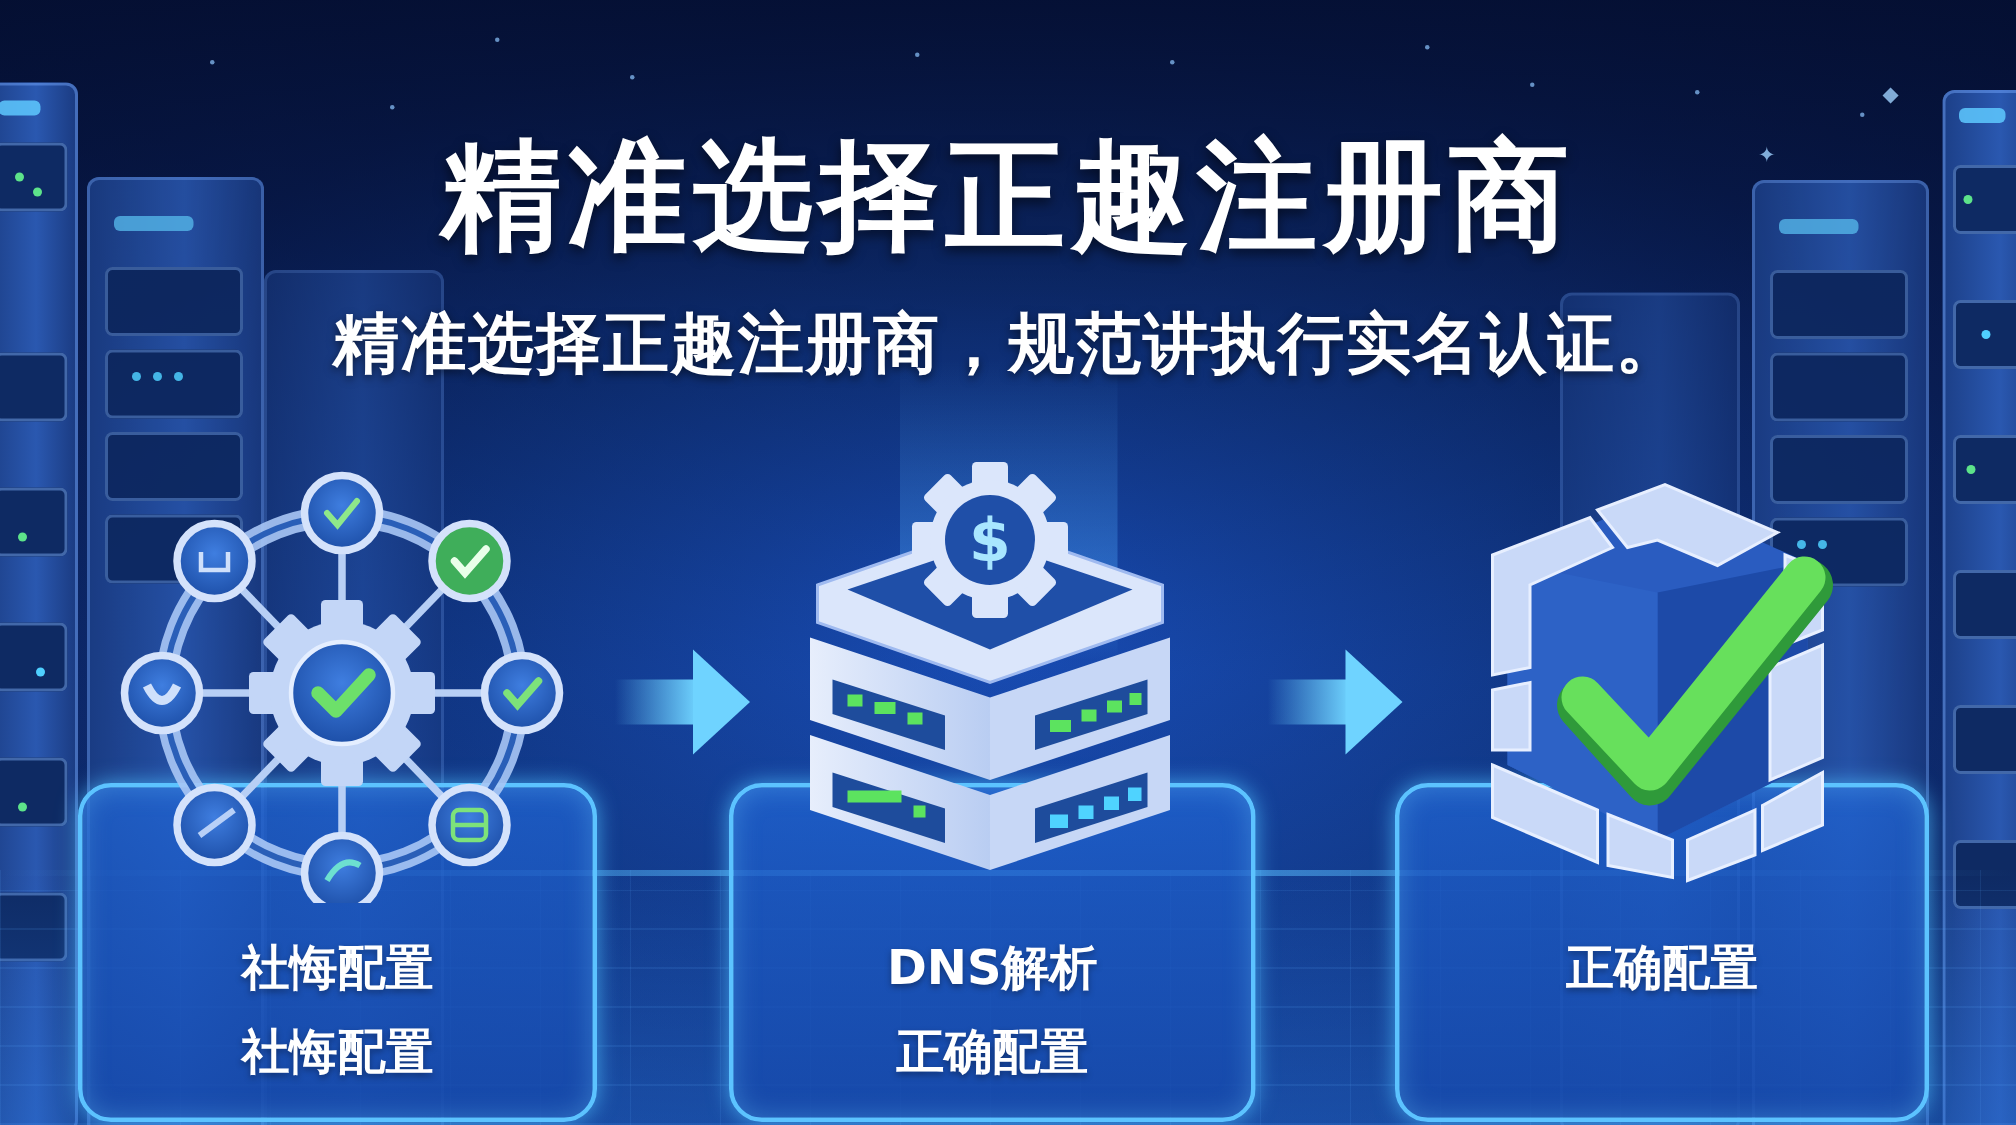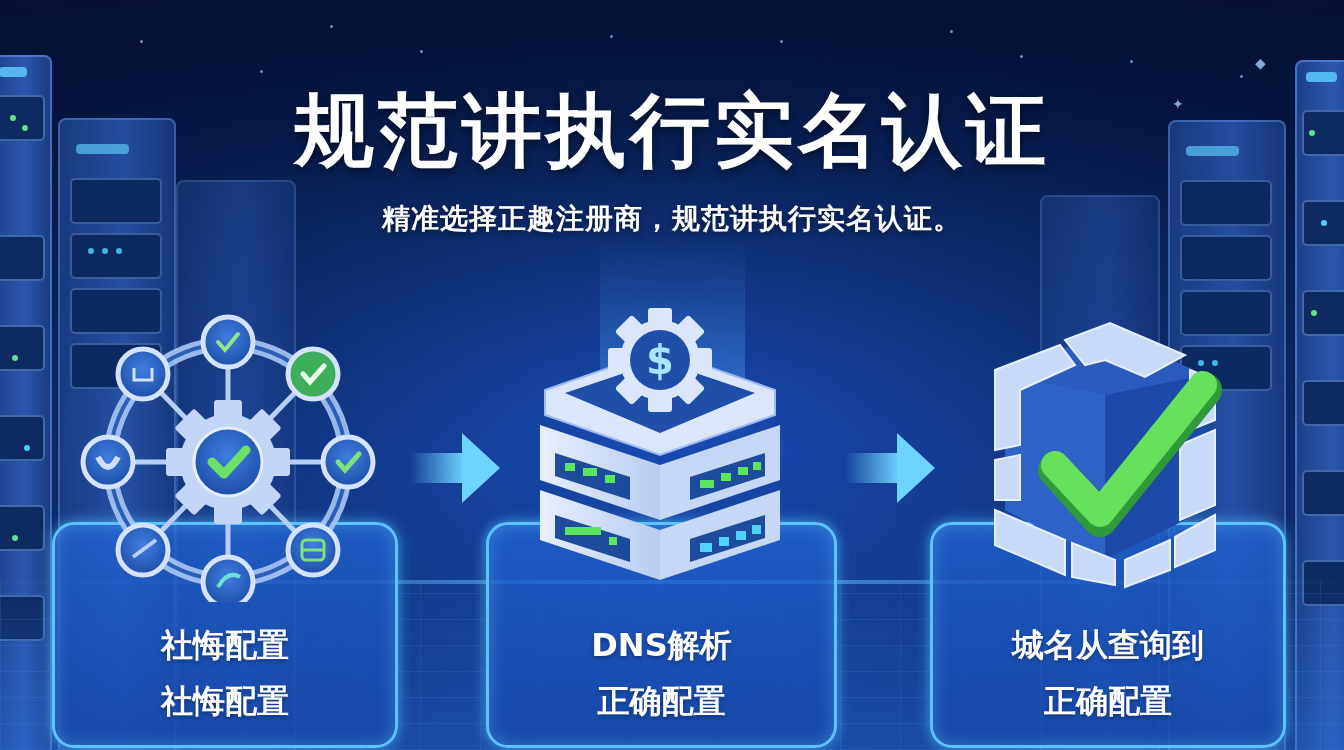--- a/index.html
+++ b/index.html
@@ -29,21 +29,21 @@
   .rack .cap{position:absolute;left:15%;top:12px;width:45%;height:10px;border-radius:4px;background:#5ec9ff;opacity:.85;}
 
   .stars span{position:absolute;width:3px;height:3px;border-radius:50%;background:#8fc6ff;opacity:.7;}
   .spark{position:absolute;color:#9fd2ff;font-size:14px;opacity:.8;}
 
   
   .title{position:absolute;left:0;top:78px;width:1344px;text-align:center;color:#ffffff;
     font-size:80px;font-weight:bold;letter-spacing:4px;
     text-shadow:0 3px 8px rgba(0,0,0,0.55);}
   .subtitle{position:absolute;left:0;top:200px;width:1344px;text-align:center;color:#ffffff;
-    font-size:28px;font-weight:bold;letter-spacing:1px;
+    font-size:44px;font-weight:bold;letter-spacing:1px;
     text-shadow:0 2px 6px rgba(0,0,0,0.55);}
 
   
   .panel{position:absolute;top:522px;height:220px;border-radius:22px;
     background:linear-gradient(180deg, rgba(32,100,210,0.75) 0%, rgba(22,72,170,0.85) 100%);
     border:3px solid #5cc3ff;
     box-shadow:0 0 14px rgba(80,190,255,0.75), inset 0 0 18px rgba(110,200,255,0.35);}
   .panel-text{position:absolute;left:0;right:0;text-align:center;color:#fff;
     font-size:32px;font-weight:bold;line-height:56px;text-shadow:0 2px 4px rgba(0,0,0,0.35);}
   .panel-text div{white-space:nowrap;}
@@ -122,38 +122,37 @@
   <div class="slot" style="top:170px"></div>
     <div class="slot" style="top:225px"></div>
   <div class="led b" style="left:30px;top:240px"></div>
     <div class="led b" style="left:44px;top:240px"></div>
 </div>
 <div class="rack" style="left:1040px;top:195px;width:120px;height:560px;opacity:.5"></div>
 
 <div class="floor"></div>
 <div class="horizon"></div>
 
-<div class="title">规范讲执行实名认证</div>
+<div class="title">精准选择正趣注册商</div>
 <div class="subtitle">精准选择正趣注册商，规范讲执行实名认证。</div>
 
 <div class="panel" style="left:52px;width:340px">
   <div class="panel-text" style="top:92px">
     <div>社悔配置</div>
     <div>社悔配置</div>
   </div>
 </div>
 <div class="panel" style="left:486px;width:345px">
   <div class="panel-text" style="top:92px">
     <div>DNS解析</div>
     <div>正确配置</div>
   </div>
 </div>
 <div class="panel" style="left:930px;width:350px">
   <div class="panel-text" style="top:92px">
-    <div>城名从查询到</div>
     <div>正确配置</div>
   </div>
 </div>
 
 <div class="arrow" style="left:410px;top:433px">
   <div class="shaft"></div>
     <div class="head"></div>
 </div>
 <div class="arrow" style="left:845px;top:433px">
   <div class="shaft"></div>

